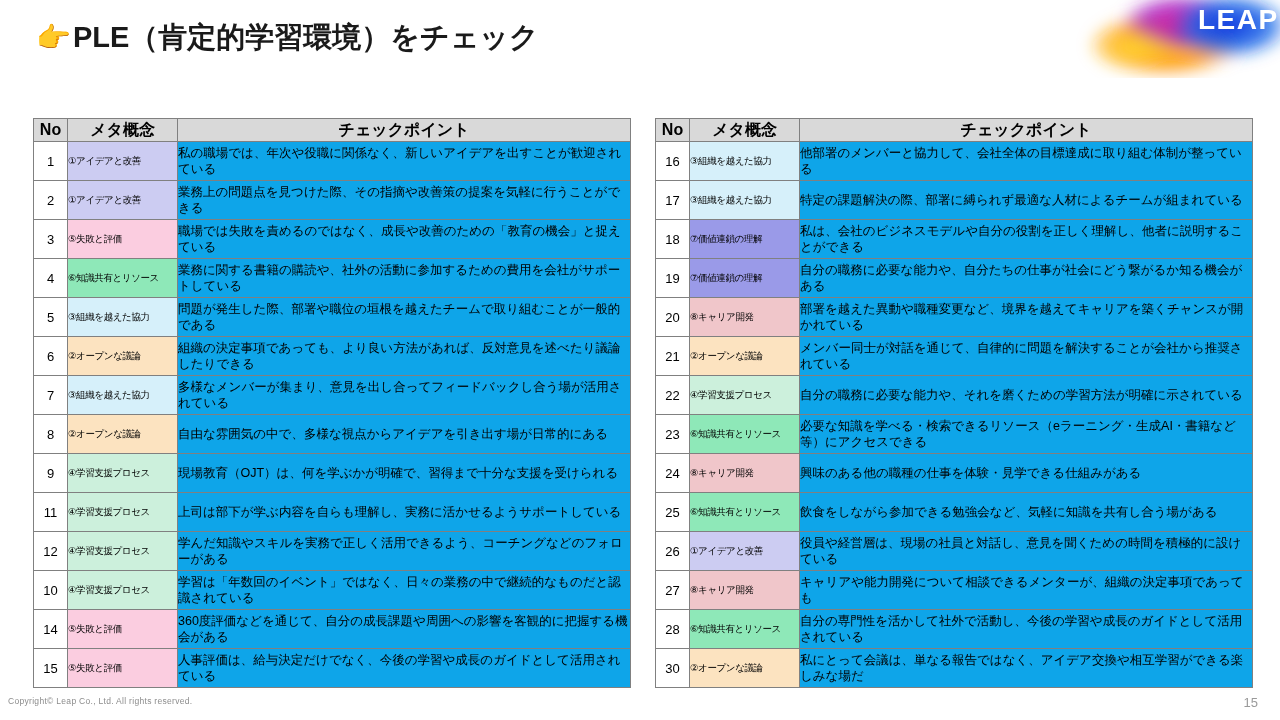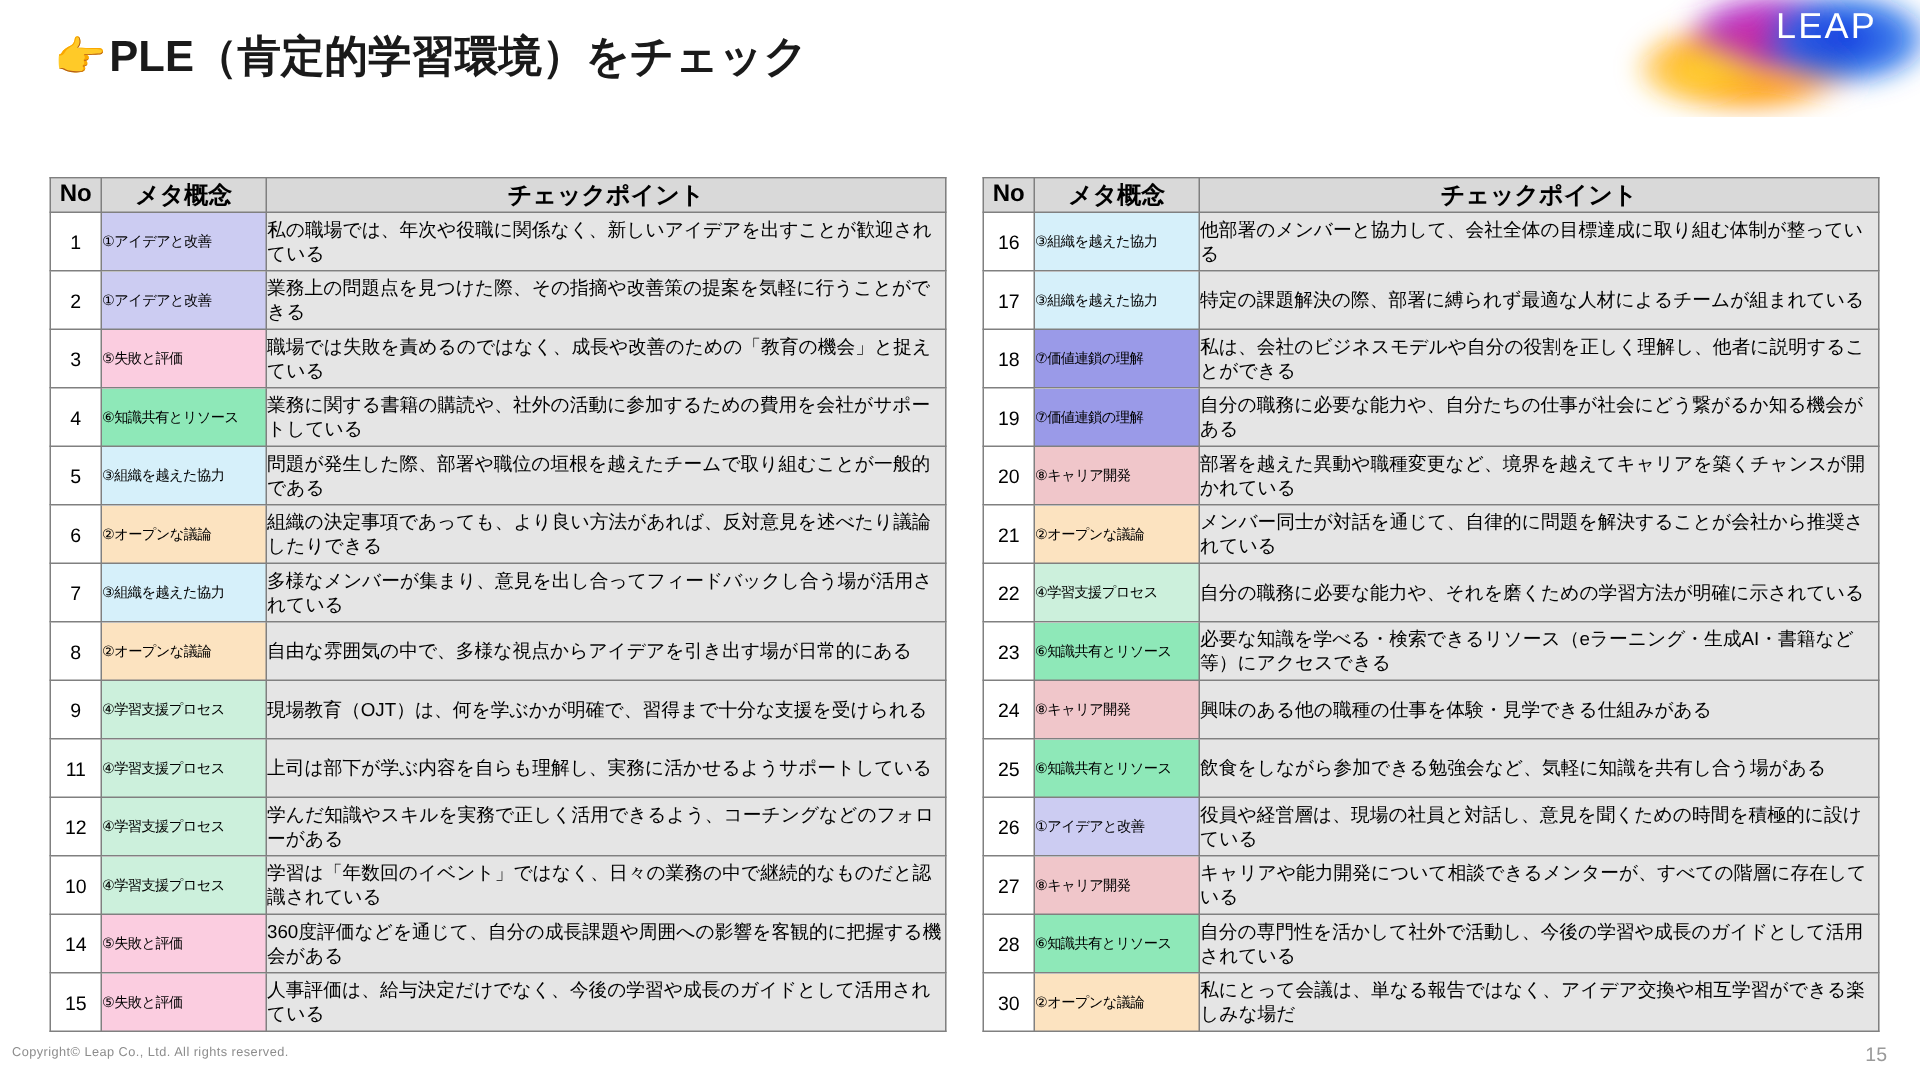--- a/index.html
+++ b/index.html
@@ -41,26 +41,26 @@
     width: 210px; height: 92px;
     overflow: hidden;
   }
   .logo-blob {
     position: absolute;
     left: 0; top: 0;
     width: 210px; height: 92px;
   }
   .logo-text {
     position: absolute;
-    left: 114px; top: 18px;
+    left: 128px; top: 18px;
     color: #ffffff;
-    font-size: 24px;
+    font-size: 28px;
     letter-spacing: 1.5px;
     font-family: "Liberation Sans", sans-serif;
-    font-weight: 400;
+    font-weight: 700;
     z-index: 5;
   }
 
   
   .tbl {
     position: absolute;
     border-collapse: collapse;
     table-layout: fixed;
     font-family: "Liberation Sans", "DejaVu Sans", sans-serif;
   }
@@ -99,21 +99,21 @@
     letter-spacing: -0.4px;
     white-space: nowrap;
     overflow: hidden;
   }
   .cell-cp {
     font-size: 12.5px;
     color: #000;
     padding: 1px 4px 1px 5px;
     line-height: 1.32;
     text-align: left;
-    background: #e5e5e5;
+    background: #0ea5e9;
   }
 
   
   .footer-copy {
     position: absolute;
     left: 8px; bottom: 14px;
     font-size: 8.5px;
     color: #8c8c8c;
     letter-spacing: 0.3px;
   }
@@ -322,21 +322,21 @@
           <td class="cell-cp">飲食をしながら参加できる勉強会など、気軽に知識を共有し合う場がある</td>
         </tr>
         <tr>
           <td class="cell-no">26</td>
           <td class="cell-meta" style="background: rgb(204, 204, 242);">①アイデアと改善</td>
           <td class="cell-cp">役員や経営層は、現場の社員と対話し、意見を聞くための時間を積極的に設けている</td>
         </tr>
         <tr>
           <td class="cell-no">27</td>
           <td class="cell-meta" style="background: rgb(240, 198, 202);">⑧キャリア開発</td>
-          <td class="cell-cp">キャリアや能力開発について相談できるメンターが、すべての階層に存在している</td>
+          <td class="cell-cp">キャリアや能力開発について相談できるメンターが、組織の決定事項であっても</td>
         </tr>
         <tr>
           <td class="cell-no">28</td>
           <td class="cell-meta" style="background: rgb(142, 232, 184);">⑥知識共有とリソース</td>
           <td class="cell-cp">自分の専門性を活かして社外で活動し、今後の学習や成長のガイドとして活用されている</td>
         </tr>
         <tr>
           <td class="cell-no">30</td>
           <td class="cell-meta" style="background: rgb(252, 227, 192);">②オープンな議論</td>
           <td class="cell-cp">私にとって会議は、単なる報告ではなく、アイデア交換や相互学習ができる楽しみな場だ</td>

